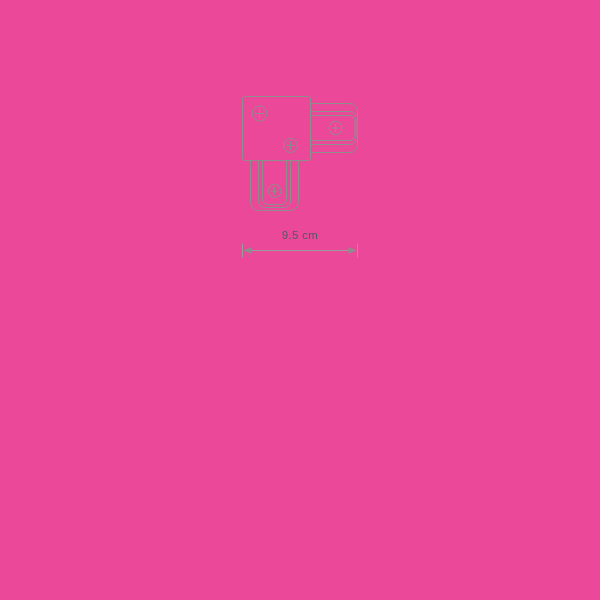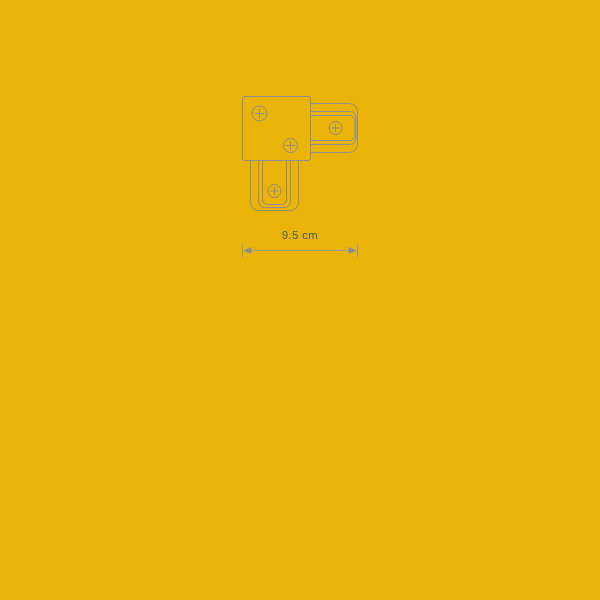--- a/index.html
+++ b/index.html
@@ -8,21 +8,21 @@
     width: 600px;
     height: 600px;
     background: #ffffff;
     font-family: "Liberation Sans", sans-serif;
     overflow: hidden;
   }
   .stage {
     position: relative;
     width: 600px;
     height: 600px;
-    background: #eab308;
+    background: #ec4899;
   }
   svg { display: block; }
   .ln {
     fill: none;
     stroke-width: 1;
     stroke-linecap: butt;
   }
   .arrow {
     stroke: none;
   }

